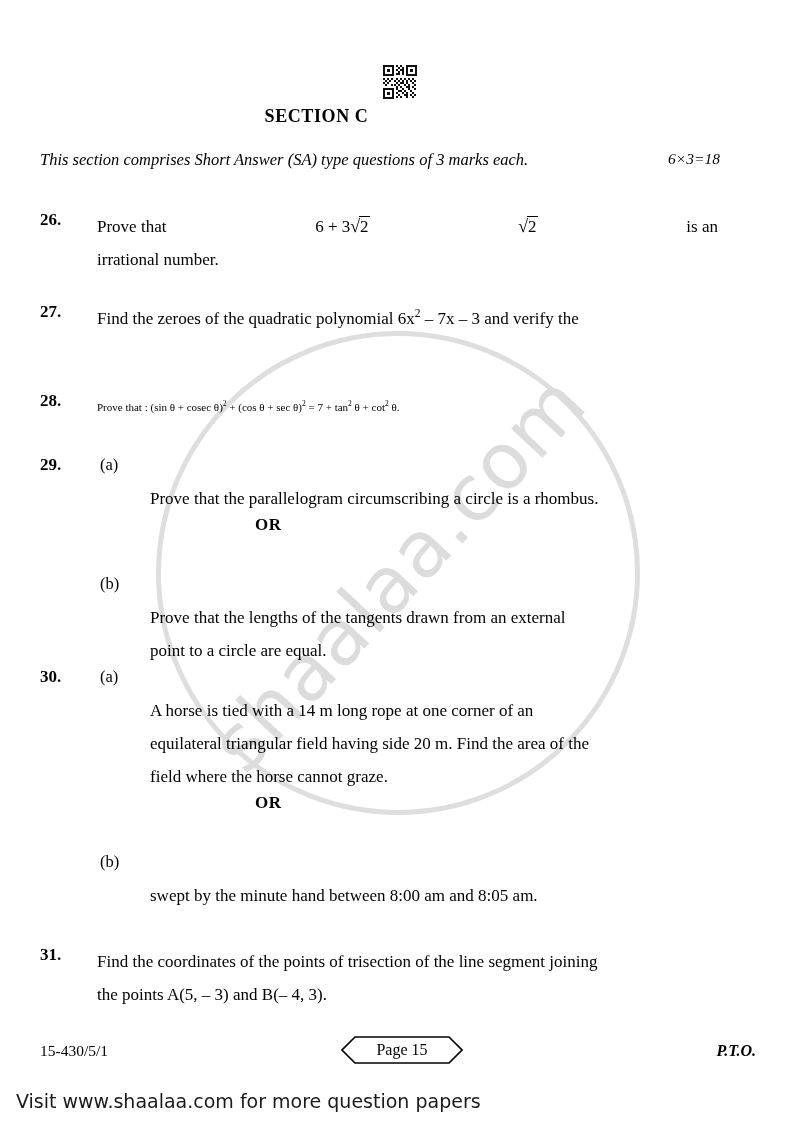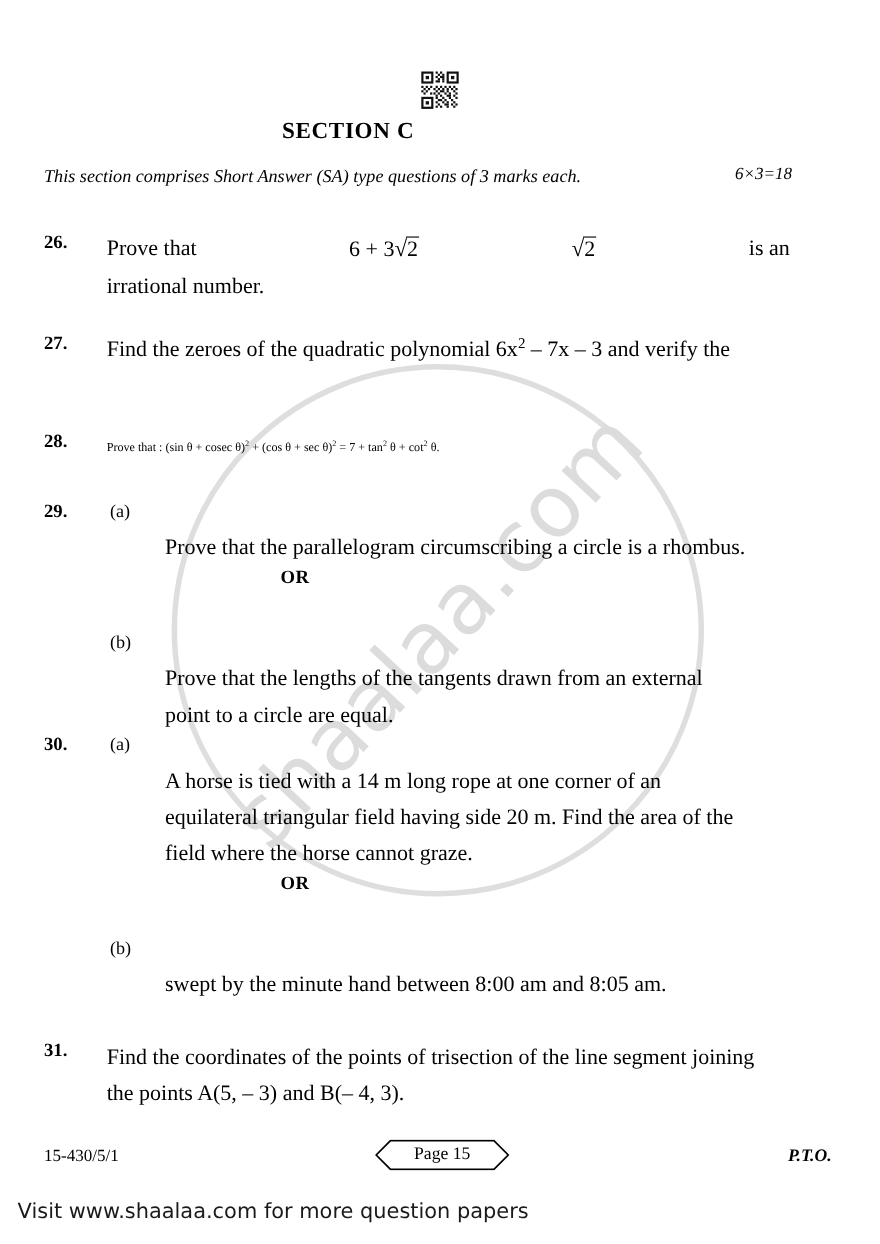--- a/index.html
+++ b/index.html
@@ -64,21 +64,21 @@
     height: 36px;
   }
   .qr-wrap svg { display: block; }
 
   .section-title {
     position: absolute;
     left: 0;
     top: 106px;
     width: 633px;
     text-align: center;
-    font-size: 21px;
+    font-size: 18px;
     font-weight: bold;
     letter-spacing: 0.6px;
   }
 
   .section-instruction {
     position: absolute;
     left: 40px;
     top: 150px;
     width: 680px;
     font-style: italic;
@@ -106,21 +106,21 @@
     font-size: 17px;
   }
   .q-sub {
     position: absolute;
     left: 100px;
     top: 0;
     font-size: 16.5px;
   }
   .q-body {
     position: absolute;
-    font-size: 20px;
+    font-size: 17px;
     line-height: 33px;
     text-align: justify;
     text-justify: inter-word;
   }
   .q-body.indent-a {
     left: 150px;
     width: 568px;
     margin-top: 27px;
   }
   .q-body.indent-plain {

